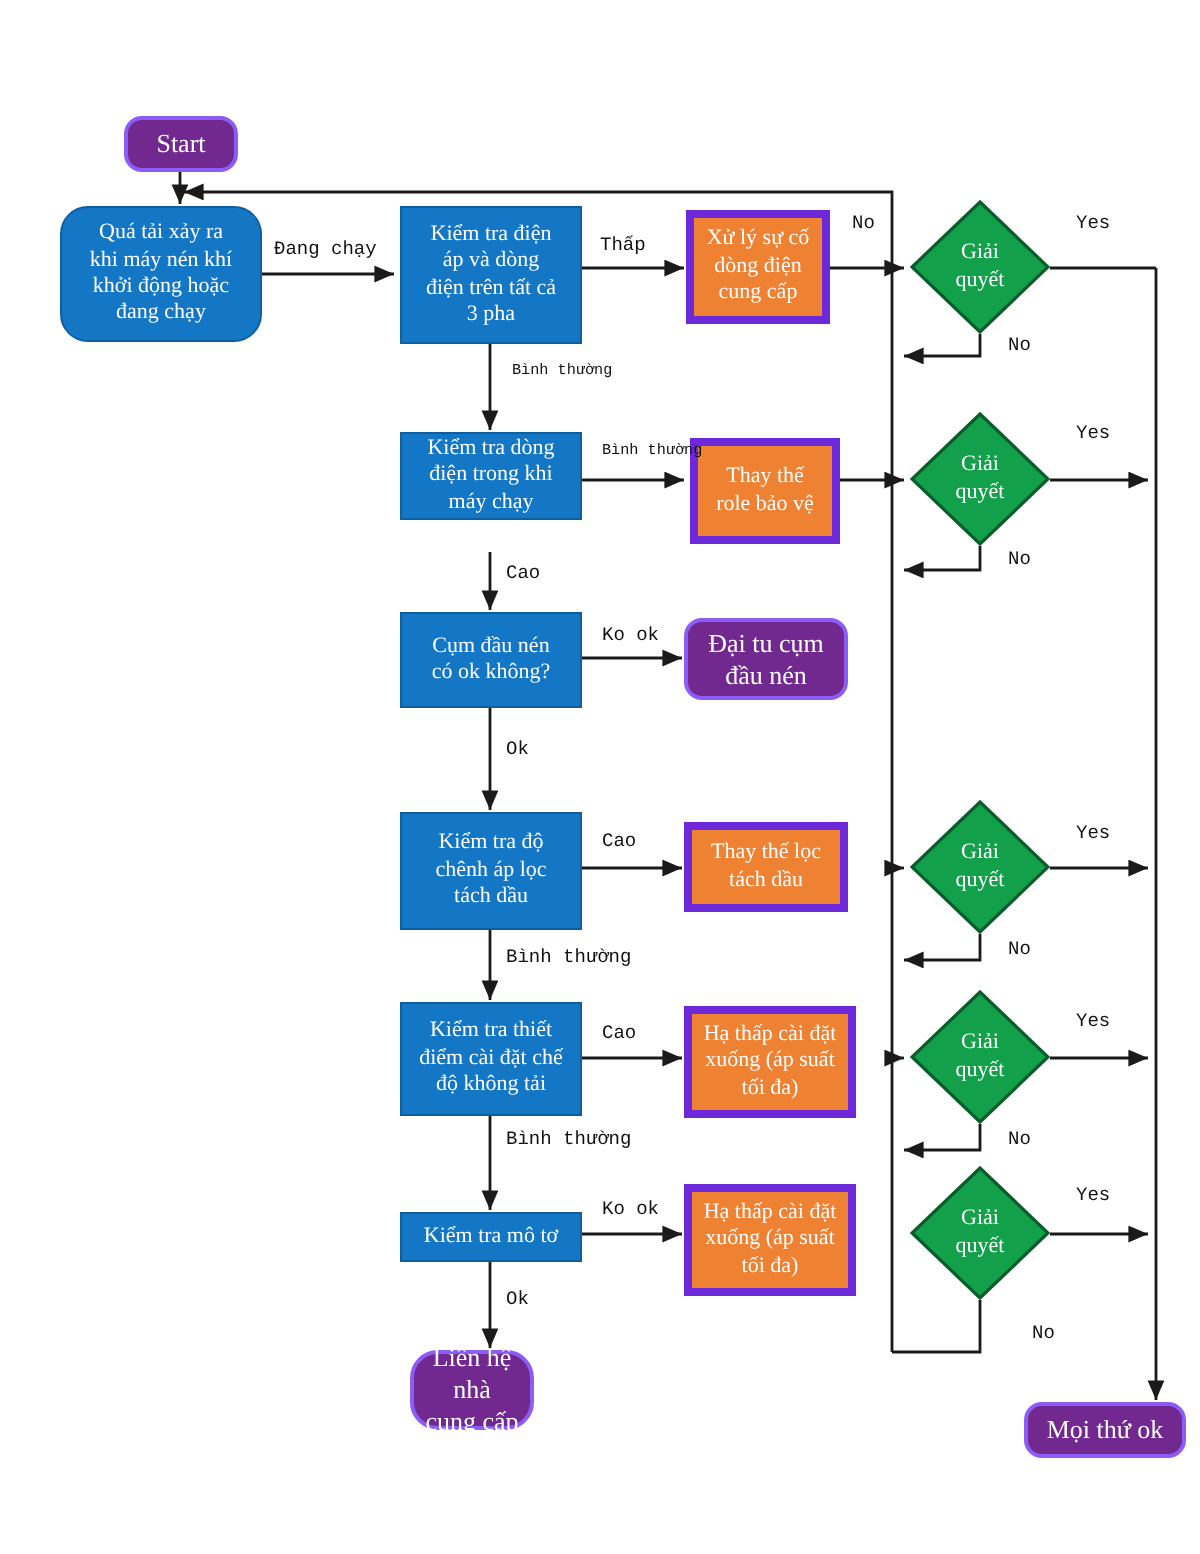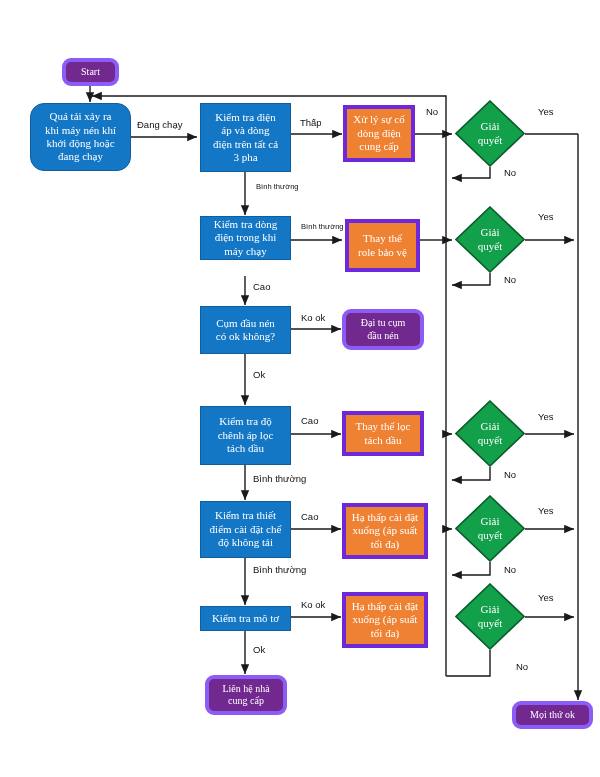--- a/index.html
+++ b/index.html
@@ -43,23 +43,23 @@
     border: 1px solid #0f5e9e;
     font-size: 11px;
   }
   .node-action {
     background: #ef8133;
     border: 4px solid #6d28d9;
     font-size: 11px;
   }
   .node-terminal {
     background: #71288f;
-    border: 4px solid #8b5cf6;
+    border: 2px solid #8b5cf6;
     border-radius: 9px;
-    font-size: 10px;
+    font-size: 13px;
   }
   .node-decision {
     background: transparent;
     border: none;
     font-size: 11px;
   }
   .node-decision .dia-shape {
     position: absolute;
     left: 0; top: 0;
     width: 100%; height: 100%;
@@ -71,21 +71,21 @@
     text-align: center;
     line-height: 1.2;
     white-space: pre-line;
   }
   .edge-label {
     position: absolute;
     font-size: 9.5px;
     color: #111111;
     white-space: nowrap;
     z-index: 3;
-    font-family: Liberation Sans, sans-serif;
+    font-family: Liberation Mono, monospace;
   }
   .edge-label.small {
     font-size: 7.6px;
   }
 </style>
 </head>
 <body>
 
 <div id="canvas">
 
@@ -266,21 +266,21 @@
   </div>
 
   <div class="node node-decision" style="left:455px; top:583px; width:70px; height:67px;">
     <svg class="dia-shape" viewBox="0 0 70 67" preserveAspectRatio="none" xmlns="http://www.w3.org/2000/svg">
       <polygon points="35,1 69,33.5 35,66 1,33.5" fill="#12a04b" stroke="#0b5c2b" stroke-width="1.6"></polygon>
     </svg>
     <span class="dia-label">Giải
 quyết</span>
   </div>
 
-  <div class="node node-terminal" style="left:205px; top:675px; width:82px; height:40px;">
+  <div class="node node-terminal" style="left:205px; top:675px; width:62px; height:40px;border-radius:14px;">
     <span>Liên hệ nhà
 cung cấp</span>
   </div>
 
   <div class="node node-terminal" style="left:512px; top:701px; width:81px; height:28px;">
     <span>Mọi thứ ok</span>
   </div>
 
   <div class="edge-label" style="left:137px; top:119px;">Đang chạy</div>
 

